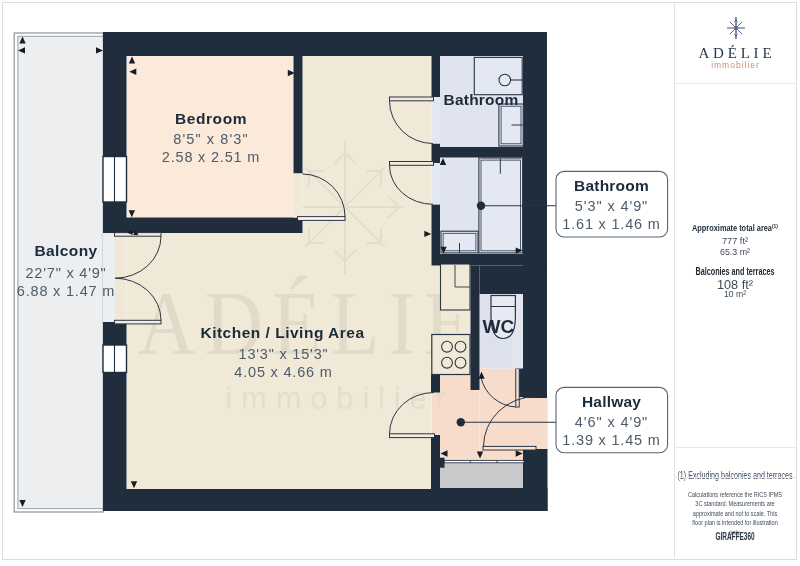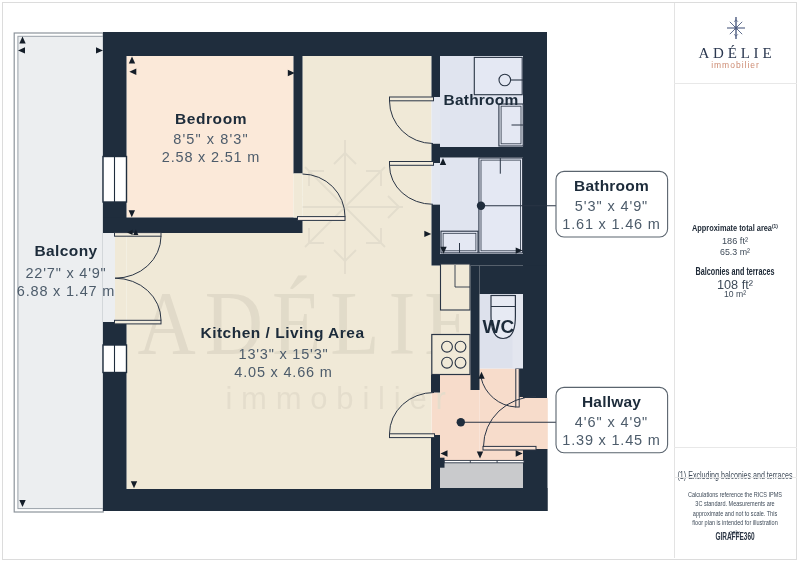--- a/index.html
+++ b/index.html
@@ -312,21 +312,21 @@
 </svg>
 
 <div style="position:absolute;left:735px;top:44.5px;transform:translateX(-50%);white-space:nowrap;font-family:'Liberation Serif',serif;font-size:15px;color:#2b3850;letter-spacing:3.8px;text-indent:3.8px;">ADÉLIE</div>
 
 <div style="position:absolute;left:735px;top:60px;transform:translateX(-50%);white-space:nowrap;font-size:8.5px;color:#cd8b72;letter-spacing:1px;text-indent:1px;">immobilier</div>
 
 <div style="position:absolute;left:674px;top:83px;width:123px;height:1px;background:#e8e8e8;"></div>
 
 <div class="sbtxt" style="top:222.5px;font-size:9px;font-weight:bold;color:#202b38;"><span class="cx" id="h1" style="transform: scaleX(0.820024);">Approximate total area<span style="font-size:6px;vertical-align:top;">(1)</span></span></div>
 
-<div class="sbtxt" style="top:236px;font-size:9px;"><span class="cx" id="v1" style="transform: scaleX(1.01898);">186 ft²</span></div>
+<div class="sbtxt" style="top:236px;font-size:9px;"><span class="cx" id="v1" style="transform: scaleX(1.01898);">777 ft²</span></div>
 
 <div class="sbtxt" style="top:247px;font-size:9px;"><span class="cx" id="v2" style="transform: scaleX(0.983103);">65.3 m²</span></div>
 
 <div class="sbtxt" style="top:265.5px;font-size:10px;font-weight:bold;color:#202b38;"><span class="cx" id="h2" style="transform: scaleX(0.720355);">Balconies and terraces</span></div>
 
 <div class="sbtxt" style="top:277.5px;font-size:12px;text-decoration:underline;"><span class="cx" id="v3" style="transform: scaleX(1.05818);">108 ft²</span></div>
 
 <div class="sbtxt" style="top:288.5px;font-size:9px;"><span class="cx" id="v4" style="transform: scaleX(0.955872);">10 m²</span></div>
 
 <div style="position:absolute;left:674px;top:447px;width:123px;height:1px;background:#e8e8e8;"></div>

